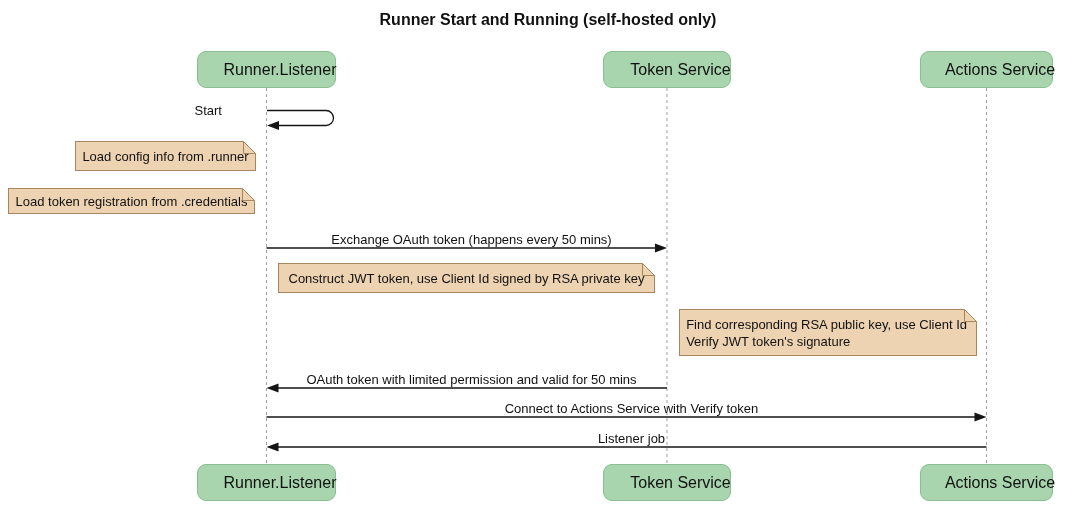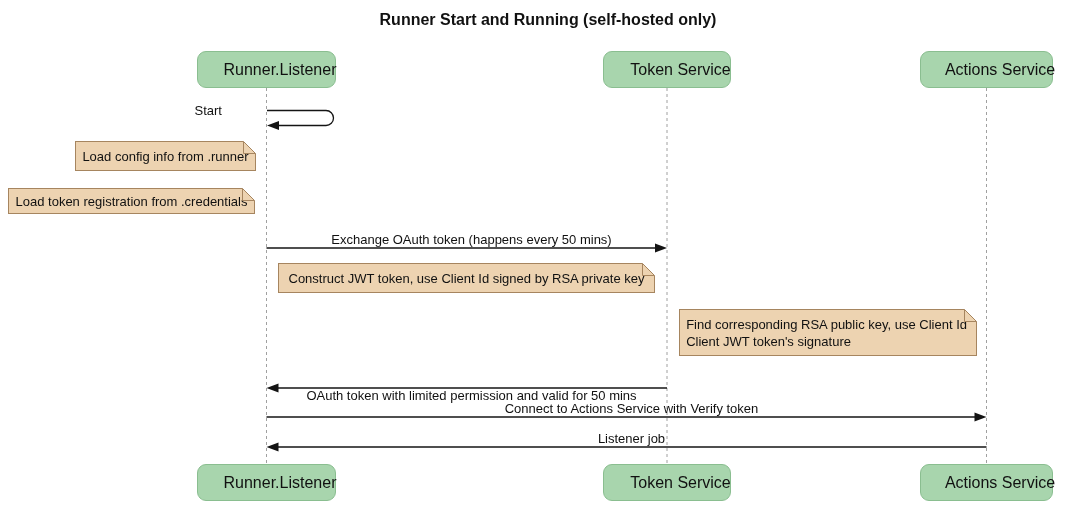--- a/index.html
+++ b/index.html
@@ -134,21 +134,21 @@
   </div>
   <div class="actor" style="left:603px; top:464px; width:128px;">
     <span>Token Service</span>
   </div>
   <div class="actor" style="left:920px; top:464px; width:133px;">
     <span>Actions Service</span>
   </div>
 
   <div class="msg-label" style="right:848px; top:103px;margin-left:13px;">Start</div>
   <div class="msg-label centered" style="left:466px; top:232px;">Exchange OAuth token (happens every 50 mins)</div>
-  <div class="msg-label centered" style="left:466px; top:372px;margin-top:16px;">OAuth token with limited permission and valid for 50 mins</div>
+  <div class="msg-label centered" style="left:466px; top:372px;">OAuth token with limited permission and valid for 50 mins</div>
   <div class="msg-label centered" style="left:626px; top:401px;">Connect to Actions Service with Verify token</div>
   <div class="msg-label centered" style="left:626px; top:431px;">Listener job</div>
 
   <div class="note" style="left:75px; top:141px; width:181px; height:30px;">
     <svg class="fold" width="13" height="13" viewBox="0 0 13 13">
       <path class="fold-cut" d="M0 0 L13 0 L13 13 Z"></path>
       <path class="fold-flap" d="M0.5 0.5 L12.5 12.5 L0.5 12.5 Z"></path>
     </svg>
     <span>Load config info from .runner</span>
   </div>
@@ -169,17 +169,17 @@
     <span>Construct JWT token, use Client Id signed by RSA private key</span>
   </div>
 
   <div class="note left-align" style="left:679px; top:309px; width:298px; height:47px;">
     <svg class="fold" width="13" height="13" viewBox="0 0 13 13">
       <path class="fold-cut" d="M0 0 L13 0 L13 13 Z"></path>
       <path class="fold-flap" d="M0.5 0.5 L12.5 12.5 L0.5 12.5 Z"></path>
     </svg>
     <span>
       <span style="display:block;">Find corresponding RSA public key, use Client Id</span>
-      <span style="display:block;">Client JWT token's signature</span>
+      <span style="display:block;">Verify JWT token's signature</span>
     </span>
   </div>
 
 </div>
 
 </body></html>

